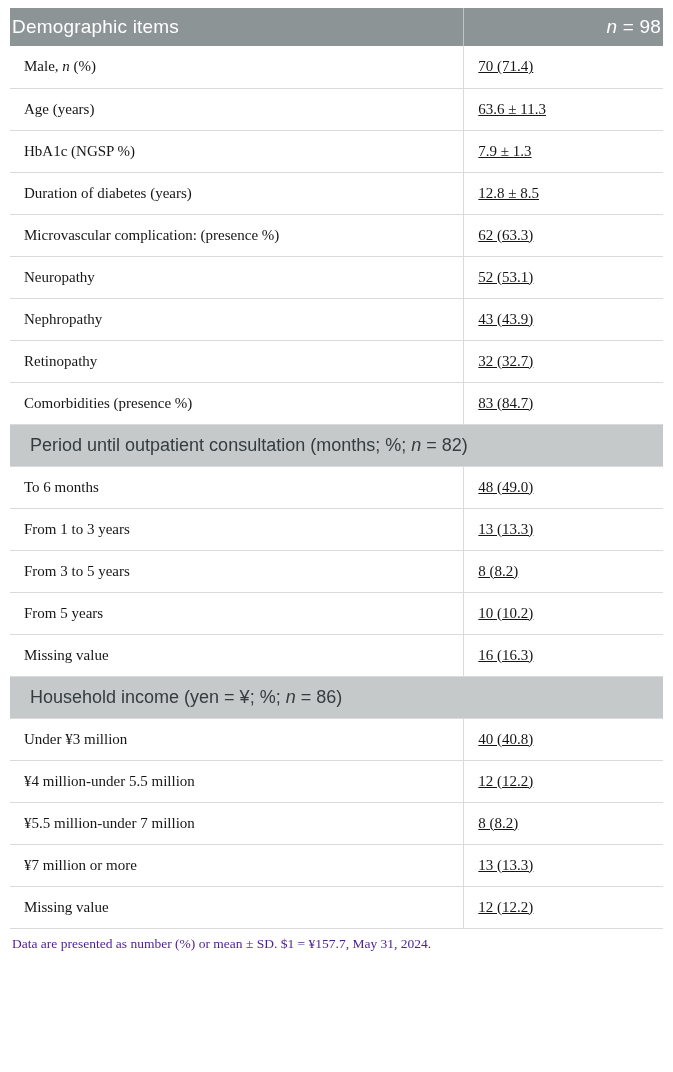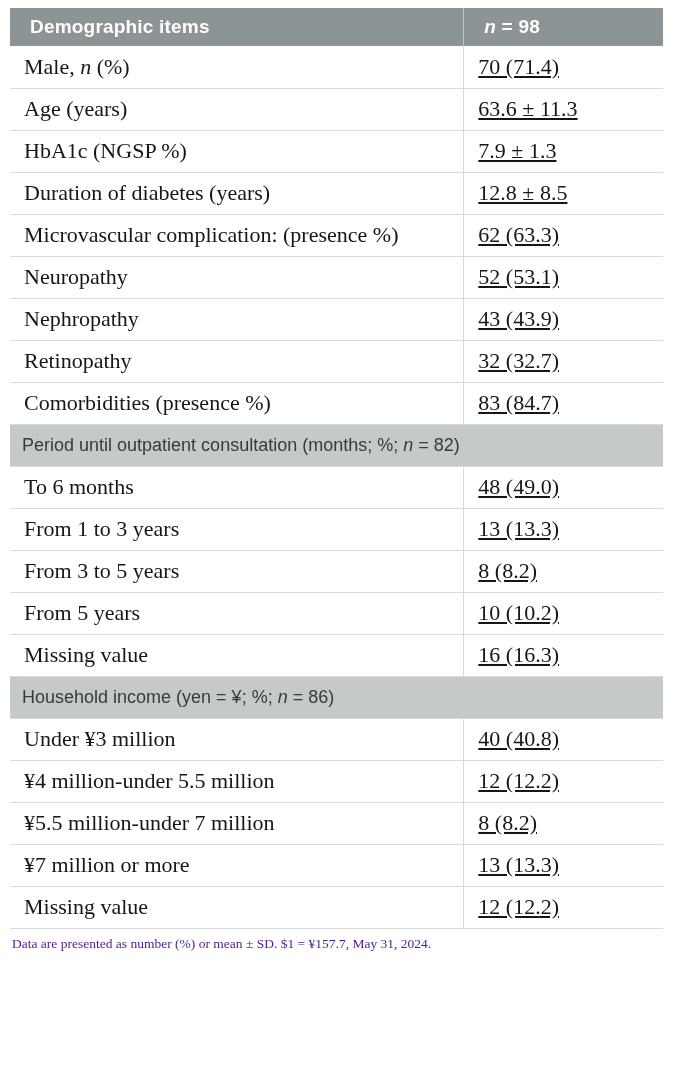--- a/index.html
+++ b/index.html
@@ -19,47 +19,47 @@
     color:var(--body-text);
   }
   .page{padding:8px 10px 0 10px;}
   table{width:100%;border-collapse:collapse;table-layout:fixed;}
   col.c1{width:69.5%;}
   col.c2{width:30.5%;}
   thead th{
     background:var(--header-bg);
     color:var(--header-text);
     font-family:"Liberation Sans",sans-serif;
-    font-weight:700;
+    font-weight:400;
     font-size:19px;
     letter-spacing:.2px;
-    padding:8px 20px;
+    padding:8px 2px;
     text-align:left;
     vertical-align:middle;
     margin-left:24px;
   }
   thead th.val{
-    text-align:left;
+    text-align:right;
     border-left:1px solid rgba(255,255,255,.45);
   }
   tbody td{
     height:42px;
     padding:2px 14px;
-    font-size:22px;
+    font-size:15px;
     vertical-align:middle;
     border-bottom:1px solid var(--border);
   }
   tbody td.c1{border-right:1px solid var(--border);text-align:left;}
   tbody td.c2{text-decoration:underline;}
   tbody tr.section td{
     background:var(--section-bg);
     font-family:"Liberation Sans",sans-serif;
     font-size:18px;
     color:var(--section-text);
-    padding:10px 12px;
+    padding:10px 20px;
     height:auto;
     border-right:none;
     text-align:left;
   }
   .footnote{
     font-family:"Liberation Serif",serif;
     font-size:13.5px;
     color:#4c1d95;
     padding:7px 2px 0 2px;
   }

